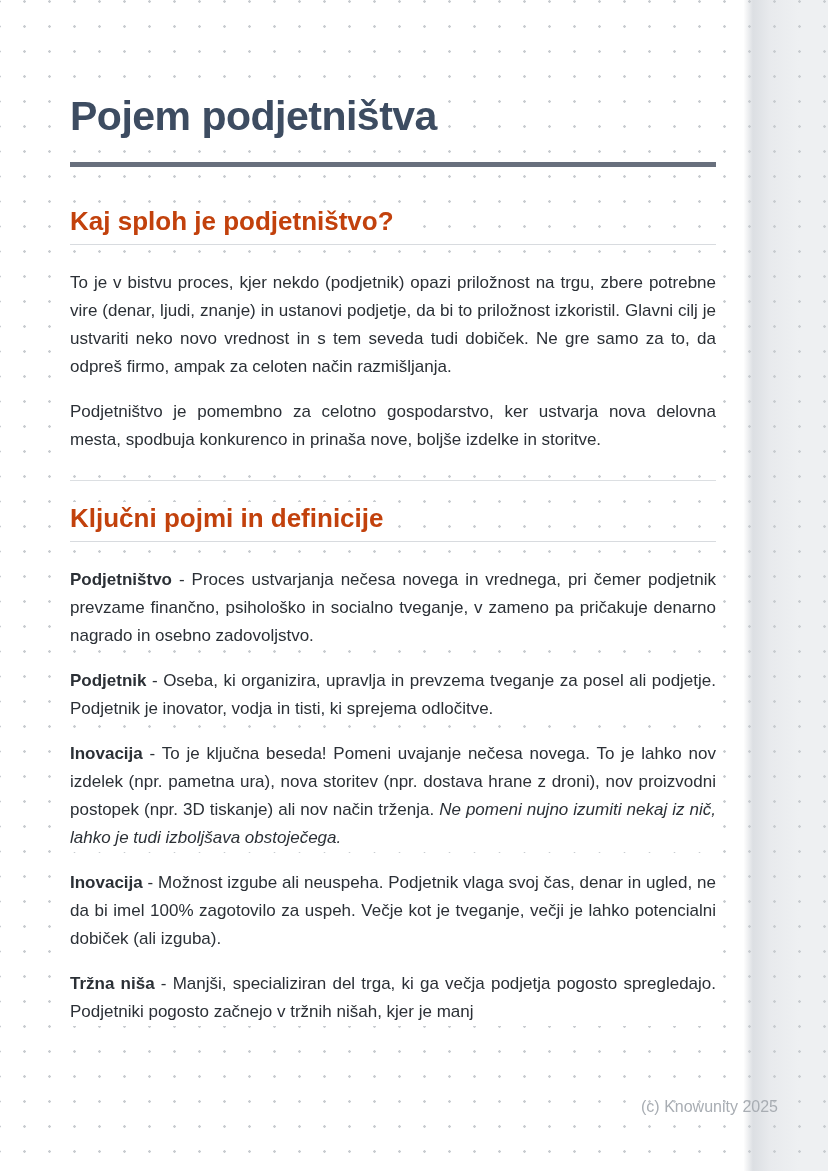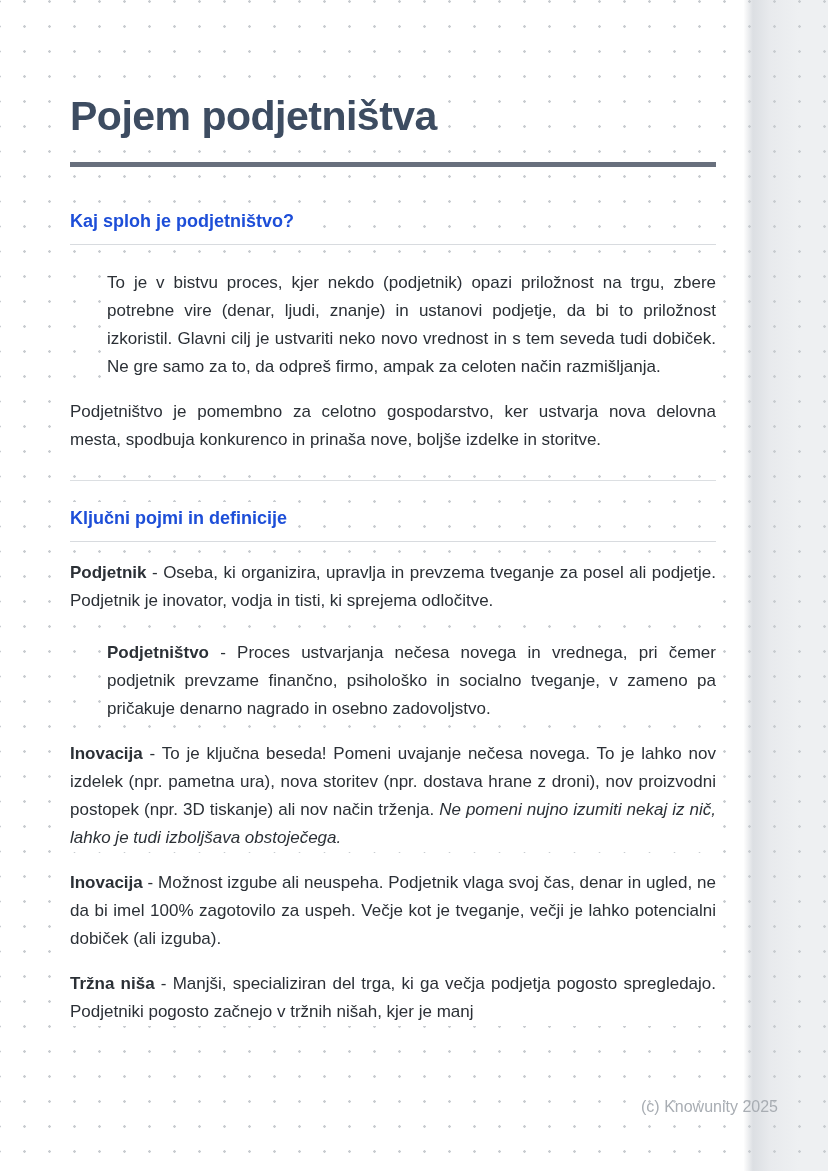--- a/index.html
+++ b/index.html
@@ -45,44 +45,44 @@
     width: fit-content;
     padding-right: 10px;
   }
   .title-rule {
     margin-top: 22px;
     height: 5px;
     background: #68707d;
     border: none;
   }
   h2.sec-heading {
-    font-size: 18px;
+    font-size: 26px;
     line-height: 33px;
     font-weight: bold;
-    color: #1d4ed8;
+    color: #c2410c;
     background: #ffffff;
     width: fit-content;
     padding-right: 10px;
   }
   #heading-1 { margin-top: 38px; }
   #heading-2 { margin-top: 21px; }
   .heading-rule {
     margin-top: 6px;
     height: 1px;
     background: #d8dbdf;
     border: none;
   }
   .content p {
     font-size: 17px;
     line-height: 28px;
     color: #2b3036;
     text-align: justify;
     background: #ffffff;
   }
-  p.first { margin-top: 24px; margin-left: 37px; }
+  p.first { margin-top: 24px; }
   p.next { margin-top: 17px; }
   .section-divider {
     margin-top: 26px;
     height: 1px;
     background: #dcdfe2;
     border: none;
   }
   .def b { font-weight: bold; }
   .def em { font-style: italic; }
   .watermark {
@@ -108,23 +108,23 @@
     <h2 class="sec-heading" id="heading-1">Kaj sploh je podjetništvo?</h2>
     <hr class="heading-rule">
     <p class="first">To je v bistvu proces, kjer nekdo (podjetnik) opazi priložnost na trgu, zbere potrebne vire (denar, ljudi, znanje) in ustanovi podjetje, da bi to priložnost izkoristil. Glavni cilj je ustvariti neko novo vrednost in s tem seveda tudi dobiček. Ne gre samo za to, da odpreš firmo, ampak za celoten način razmišljanja.</p>
     <p class="next">Podjetništvo je pomembno za celotno gospodarstvo, ker ustvarja nova delovna mesta, spodbuja konkurenco in prinaša nove, boljše izdelke in storitve.</p>
 
     <hr class="section-divider">
 
     <h2 class="sec-heading" id="heading-2">Ključni pojmi in definicije</h2>
     <hr class="heading-rule">
 
+    <p class="def first"><b>Podjetništvo</b><span> - Proces ustvarjanja nečesa novega in vrednega, pri čemer podjetnik prevzame finančno, psihološko in socialno tveganje, v zameno pa pričakuje denarno nagrado in osebno zadovoljstvo.</span><em></em></p>
+
     <p class="def next"><b>Podjetnik</b><span> - Oseba, ki organizira, upravlja in prevzema tveganje za posel ali podjetje. Podjetnik je inovator, vodja in tisti, ki sprejema odločitve.</span><em></em></p>
-
-    <p class="def first"><b>Podjetništvo</b><span> - Proces ustvarjanja nečesa novega in vrednega, pri čemer podjetnik prevzame finančno, psihološko in socialno tveganje, v zameno pa pričakuje denarno nagrado in osebno zadovoljstvo.</span><em></em></p>
 
     <p class="def next"><b>Inovacija</b><span> - To je ključna beseda! Pomeni uvajanje nečesa novega. To je lahko nov izdelek (npr. pametna ura), nova storitev (npr. dostava hrane z droni), nov proizvodni postopek (npr. 3D tiskanje) ali nov način trženja.</span><em> Ne pomeni nujno izumiti nekaj iz nič, lahko je tudi izboljšava obstoječega.</em></p>
 
     <p class="def next"><b>Inovacija</b><span> - Možnost izgube ali neuspeha. Podjetnik vlaga svoj čas, denar in ugled, ne da bi imel 100% zagotovilo za uspeh. Večje kot je tveganje, večji je lahko potencialni dobiček (ali izguba).</span><em></em></p>
 
 
     <p class="def next"><b>Tržna niša</b><span> - Manjši, specializiran del trga, ki ga večja podjetja pogosto spregledajo. Podjetniki pogosto začnejo v tržnih nišah, kjer je manj</span><em></em></p>
   </div>
 
   <div class="watermark">(c) Knowunity 2025</div>

